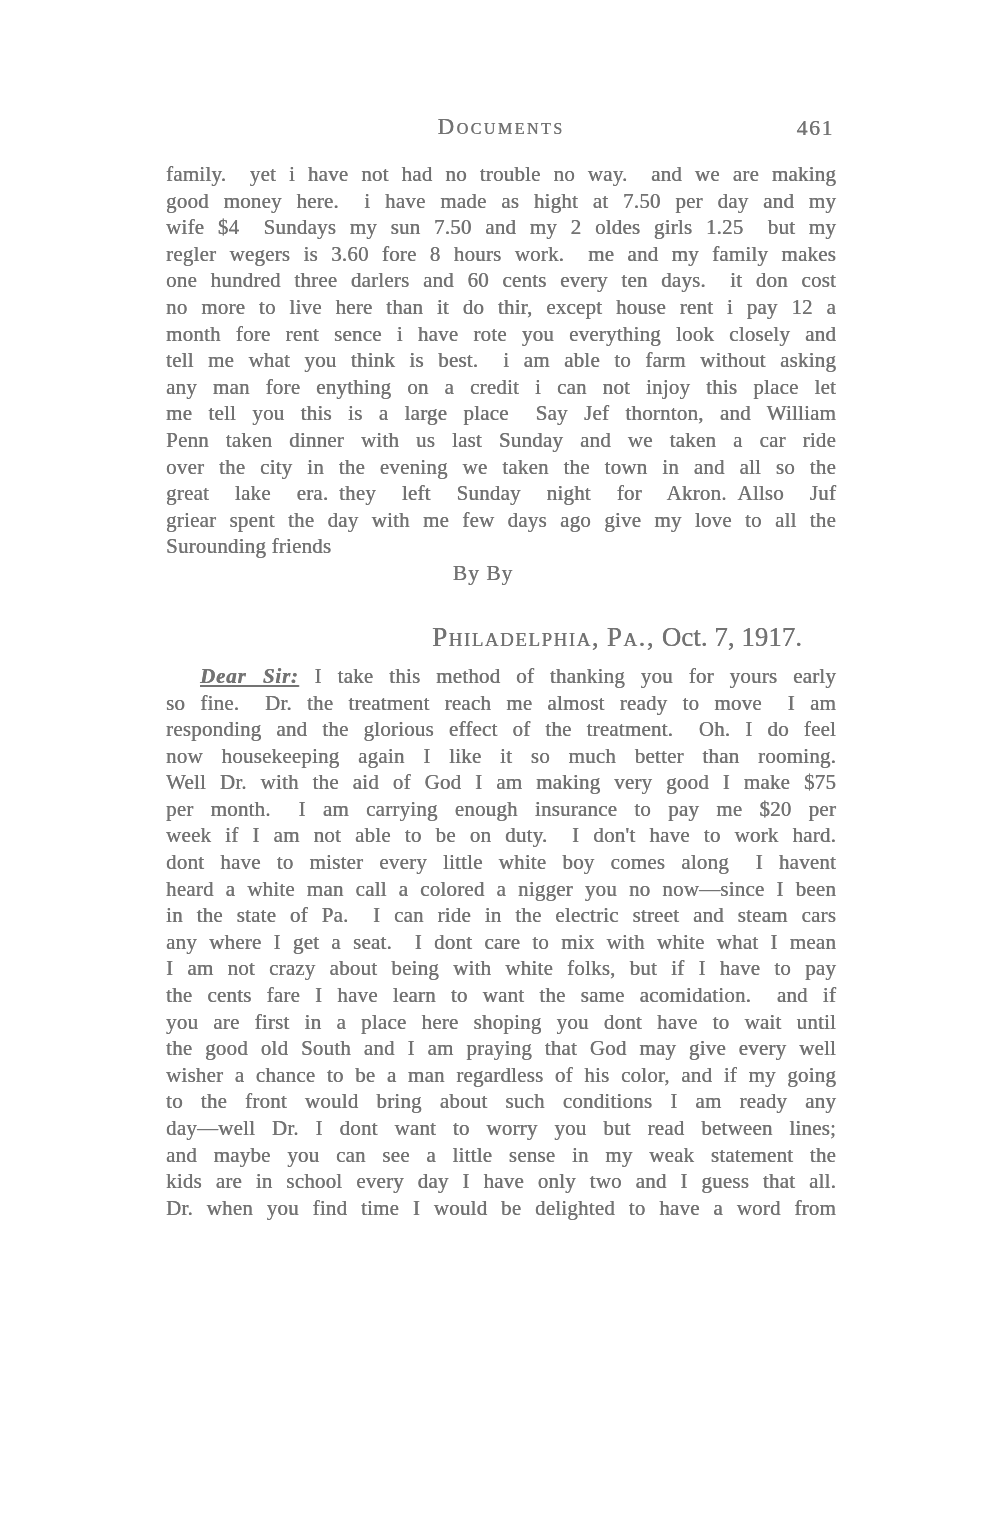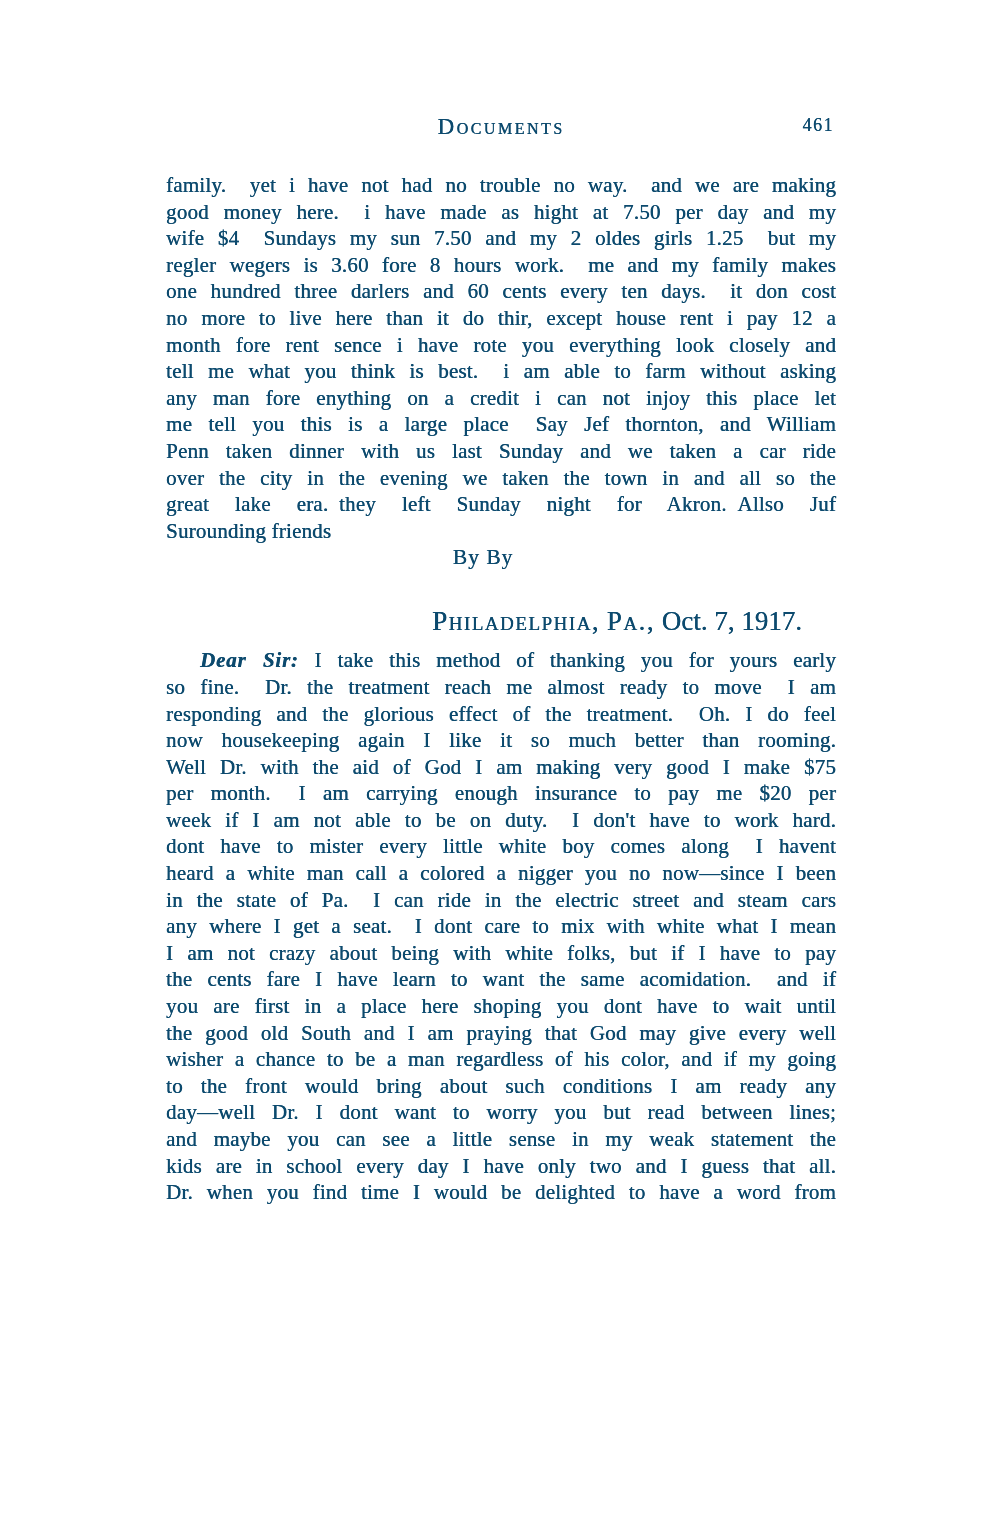--- a/index.html
+++ b/index.html
@@ -1,41 +1,41 @@
 <!DOCTYPE html>
 <html><head>
 <meta charset="utf-8">
 <style>
   html,body{margin:0;padding:0;background:#ffffff;}
   .page{
     position:relative;width:1000px;height:1516px;background:#ffffff;overflow:hidden;
-    font-family:"Liberation Serif","DejaVu Serif",serif;color:#0c4a6e;
+    font-family:"Liberation Serif","DejaVu Serif",serif;color:#737373;
   }
   .content{position:absolute;left:166px;top:114px;width:670px;}
   .header-row{position:relative;height:28px;}
   .running-title{
     position:absolute;left:0;right:0;text-align:center;
     font-variant:small-caps;font-size:23px;letter-spacing:2.5px;
     text-shadow:0.35px 0 0 currentColor;
   }
   .page-number{
-    position:absolute;right:2px;top:1px;font-size:18px;letter-spacing:1.5px;
+    position:absolute;right:2px;top:1px;font-size:22px;letter-spacing:1.5px;
     text-shadow:0.35px 0 0 currentColor;
     text-align:right;
   }
   .para{font-size:21px;line-height:26.6px;}
-  .para-1{margin-top:30px;}
+  .para-1{margin-top:19px;}
   .para-2{margin-top:12px;}
   .line{
     text-align:justify;text-align-last:justify;text-justify:inter-word;
     letter-spacing:0.2px;text-shadow:0.35px 0 0 currentColor;
   }
   .line.last{text-align-last:left;}
   .line.indent{padding-left:34px;}
-  .salutation{font-style:italic;font-weight:bold;letter-spacing:0.8px;}
+  .salutation{font-style:italic;font-weight:bold;letter-spacing:0.8px;text-decoration:underline;}
   .signoff{
     line-height:27px;font-size:21.5px;text-align:center;
     position:relative;left:-18px;letter-spacing:1px;
     text-shadow:0.35px 0 0 currentColor;
   }
   .dateline{
     margin-top:37px;line-height:27px;font-size:27px;text-align:right;
     padding-right:34px;text-shadow:0.35px 0 0 currentColor;
   }
   .sc{font-variant:small-caps;letter-spacing:1.5px;}
@@ -58,20 +58,21 @@
       <div class="line">regler wegers is 3.60 fore 8 hours work.  me and my family makes</div>
       <div class="line">one hundred three darlers and 60 cents every ten days.  it don cost</div>
       <div class="line">no more to live here than it do thir, except house rent i pay 12 a</div>
       <div class="line">month fore rent sence i have rote you everything look closely and</div>
       <div class="line">tell me what you think is best.  i am able to farm without asking</div>
       <div class="line">any man fore enything on a credit i can not injoy this place let</div>
       <div class="line">me tell you this is a large place  Say Jef thornton, and William</div>
       <div class="line">Penn taken dinner with us last Sunday and we taken a car ride</div>
       <div class="line">over the city in the evening we taken the town in and all so the</div>
       <div class="line">great lake era. they left Sunday night for Akron. Allso Juf</div>
+      <div class="line">griear spent the day with me few days ago give my love to all the</div>
       <div class="line last">Surounding friends</div>
     </div>
 
     <div class="signoff">By By</div>
 
     <div class="dateline"><span class="sc">Philadelphia,</span> <span class="sc">Pa.,</span> <span>Oct. 7, 1917.</span></div>
 
     <div class="para para-2">
       <div class="line indent"><span class="salutation">Dear Sir:</span> <span>I take this method of thanking you for yours early</span></div>
       <div class="line">so fine.  Dr. the treatment reach me almost ready to move  I am</div>

